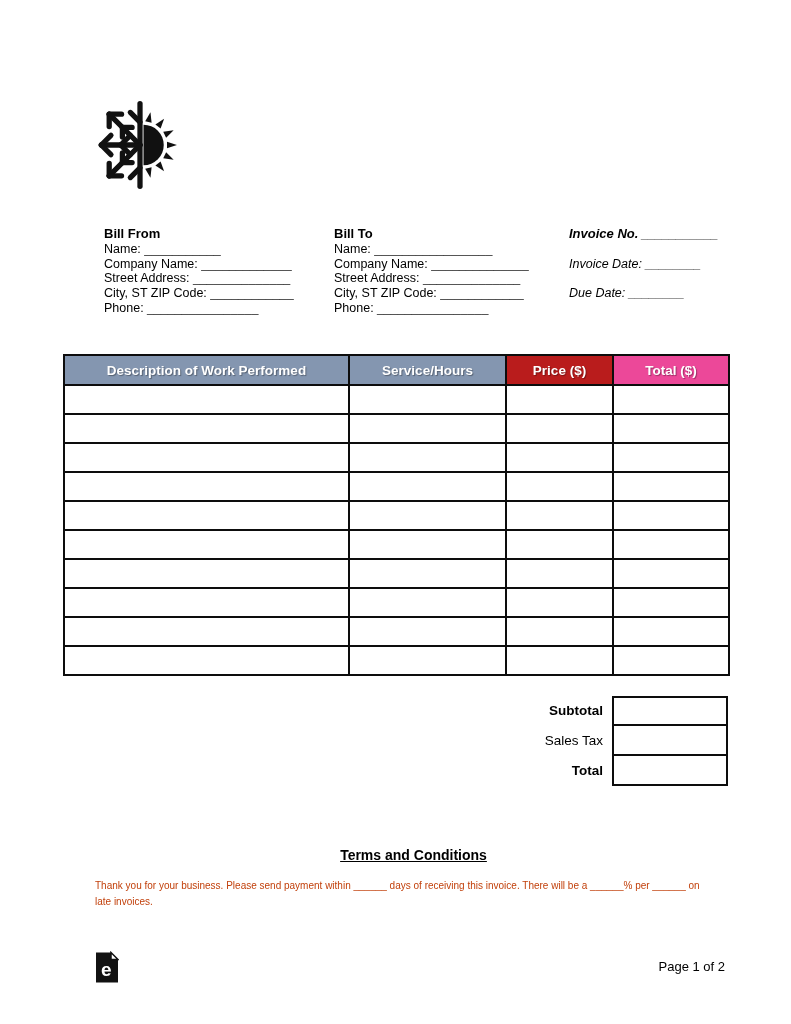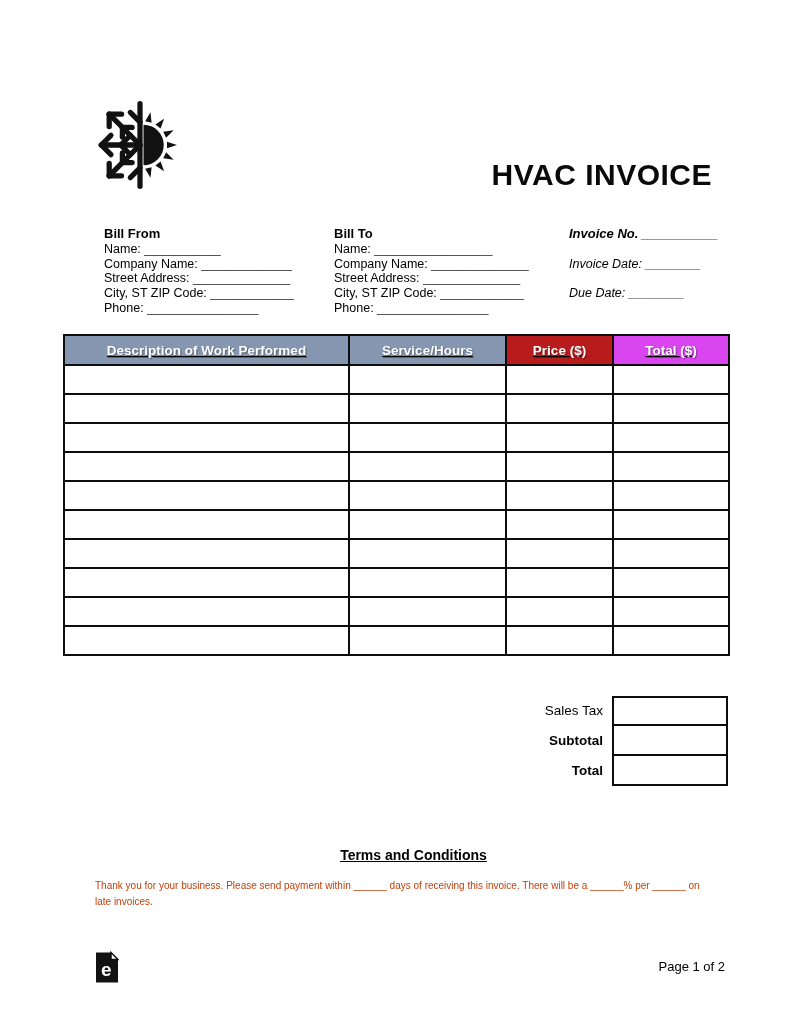--- a/index.html
+++ b/index.html
@@ -23,24 +23,23 @@
   .info .col { position:absolute; top:0; white-space:nowrap; }
   .col-from { left:60px; }
   .col-to   { left:290px; }
   .col-meta { left:525px;font-style:italic; }
   .info .line { height:14.8px; line-height:14.8px;margin-left:44px; }
   .info .heading { font-weight:bold; font-size:13px; }
   .blank { letter-spacing:0; color:#333; }
   .lbl-bold { font-weight:bold; font-size:13px; }
   
   .work-table {
-    position:absolute; left:63px; top:334px;
+    position:absolute; left:63px; top:354px;
     width:665px; border-collapse:collapse;
     table-layout:fixed;
-    text-decoration:underline;
   }
   .work-table th, .work-table td { border:2px solid #0d0d0d; padding:0 6px; }
   .work-table th {
     height:30px; font-size:13.5px; font-weight:bold;
     text-align:center; text-shadow:1px 1px 1px rgba(0,0,0,0.35);
   }
   .work-table td { height:29px; background:#ffffff; }
   
   .summary { position:absolute; left:63px; top:696px; width:665px; }
   .summary-row { display:flex; height:30px; align-items:stretch; }
@@ -98,21 +97,20 @@
       <polygon points="61.9,12.8 55.9,23.1 63.2,24.6"></polygon>
       <polygon points="77.4,20.1 67.5,26.6 73.4,31.2"></polygon>
       <polygon points="88.2,33.3 76.4,34.9 79.7,41.7"></polygon>
       <polygon points="92,50 80.7,46.2 80.7,53.8"></polygon>
       <polygon points="88.2,66.7 76.4,65.1 79.7,58.3"></polygon>
       <polygon points="77.4,79.9 67.5,73.4 73.4,68.8"></polygon>
       <polygon points="61.9,87.2 55.9,76.9 63.2,75.4"></polygon>
     </g>
   </svg>
 
-  <div class="doc-title">HVAC INVOICE</div>
 
   <div class="info">
     <div class="col col-from">
       <div class="line heading">Bill From</div>
       <div class="line"><span>Name:</span> <span class="blank">___________</span></div>
       <div class="line"><span>Company Name:</span> <span class="blank">_____________</span></div>
       <div class="line"><span>Street Address:</span> <span class="blank">______________</span></div>
       <div class="line"><span>City, ST ZIP Code:</span> <span class="blank">____________</span></div>
       <div class="line"><span>Phone:</span> <span class="blank">________________</span></div>
     </div>
@@ -140,21 +138,21 @@
       <col style="width:285px">
         <col style="width:157px">
         <col style="width:107px">
         <col style="width:116px">
     </colgroup>
     <thead>
       <tr>
         <th style="background: rgb(132, 150, 176); color: rgb(255, 255, 255);">Description of Work Performed</th>
         <th style="background: rgb(132, 150, 176); color: rgb(255, 255, 255);">Service/Hours</th>
         <th style="background: #b91c1c; color: rgb(255, 255, 255);">Price ($)</th>
-        <th style="background: #d946ef; color: rgb(255, 255, 255);">Total ($)</th>
+        <th style="background: #ec4899; color: rgb(255, 255, 255);">Total ($)</th>
       </tr>
     </thead>
     <tbody>
         <tr>
           <td></td>
           <td></td>
           <td></td>
           <td></td>
         </tr>
         <tr>
@@ -209,25 +207,25 @@
           <td></td>
           <td></td>
           <td></td>
           <td></td>
         </tr>
       </tbody>
   </table>
 
   <div class="summary">
     <div class="summary-row">
+      <div class="summary-label bold">Subtotal</div>
+      <div class="summary-box"></div>
+    </div>
+    <div class="summary-row">
       <div class="summary-label">Sales Tax</div>
-      <div class="summary-box"></div>
-    </div>
-    <div class="summary-row">
-      <div class="summary-label bold">Subtotal</div>
       <div class="summary-box"></div>
     </div>
     <div class="summary-row">
       <div class="summary-label bold">Total</div>
       <div class="summary-box"></div>
     </div>
   </div>
 
   <div class="terms-heading">Terms and Conditions</div>
   <div class="terms-body">Thank you for your business. Please send payment within ______ days of receiving this invoice. There will be a ______% per ______ on late invoices.</div>

